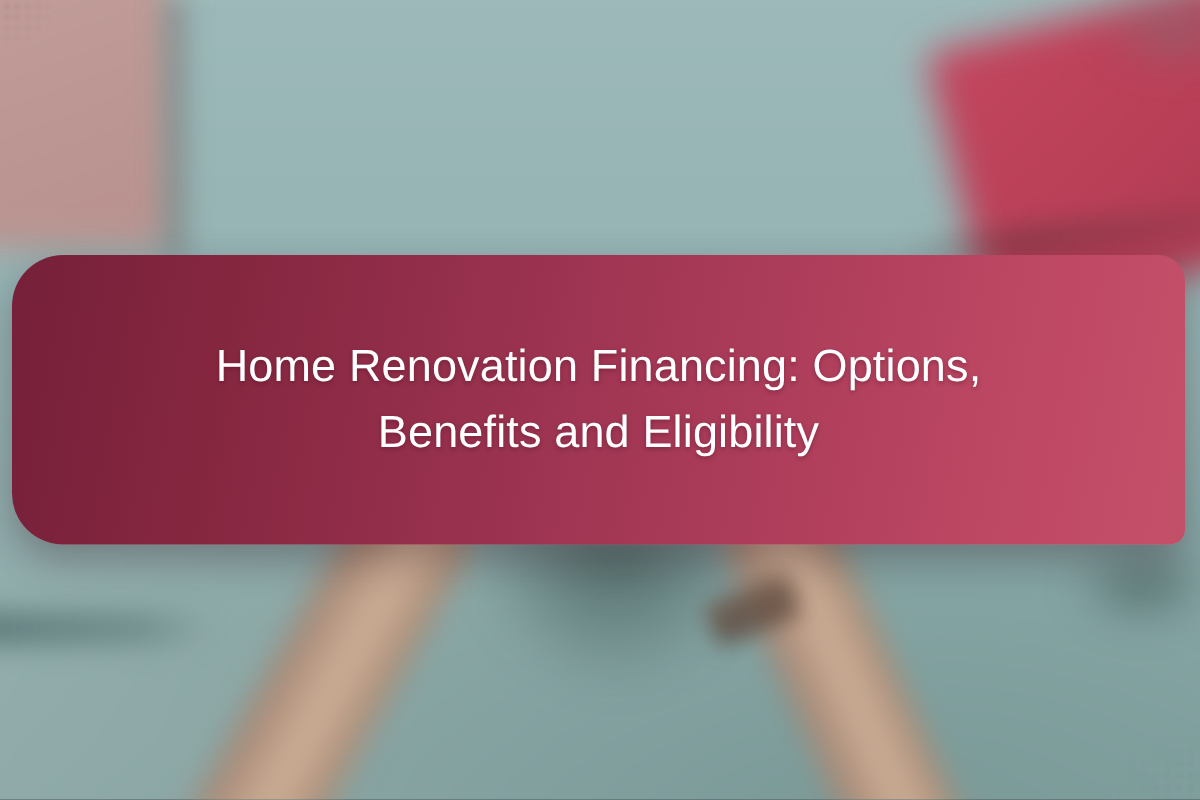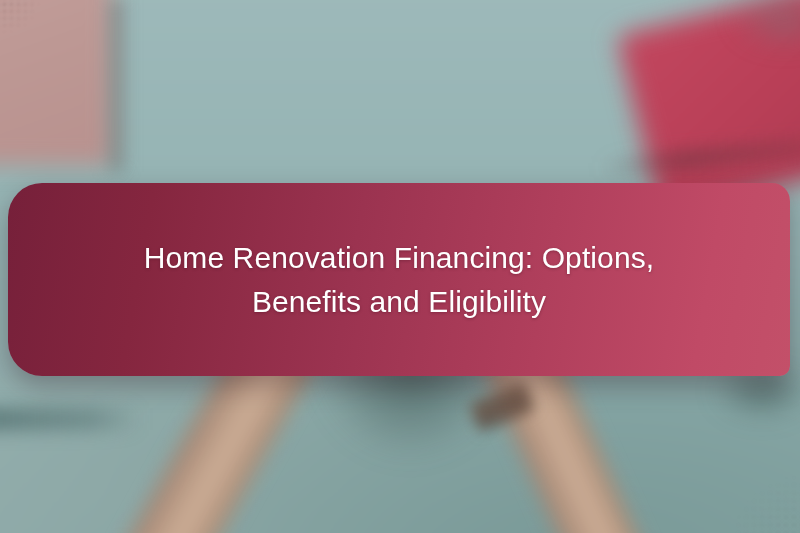--- a/index.html
+++ b/index.html
@@ -179,21 +179,21 @@
     width: 26px;
     height: 172px;
     background: linear-gradient(90deg, rgba(92,96,94,0.0) 0%, rgba(92,96,94,0.45) 45%, rgba(92,96,94,0.0) 100%);
     filter: blur(8px);
   }
 
   
   .title-banner {
     position: absolute;
     left: 8px;
-    top: 183px;
+    top: 170px;
     width: 782px;
     height: 193px;
     border-radius: 34px 18px 10px 34px;
     background: linear-gradient(100deg,
                 #76203a 0%,
                 #85263f 18%,
                 #9b3350 44%,
                 #b03f5c 68%,
                 #c04a66 88%,
                 #c35069 100%);

